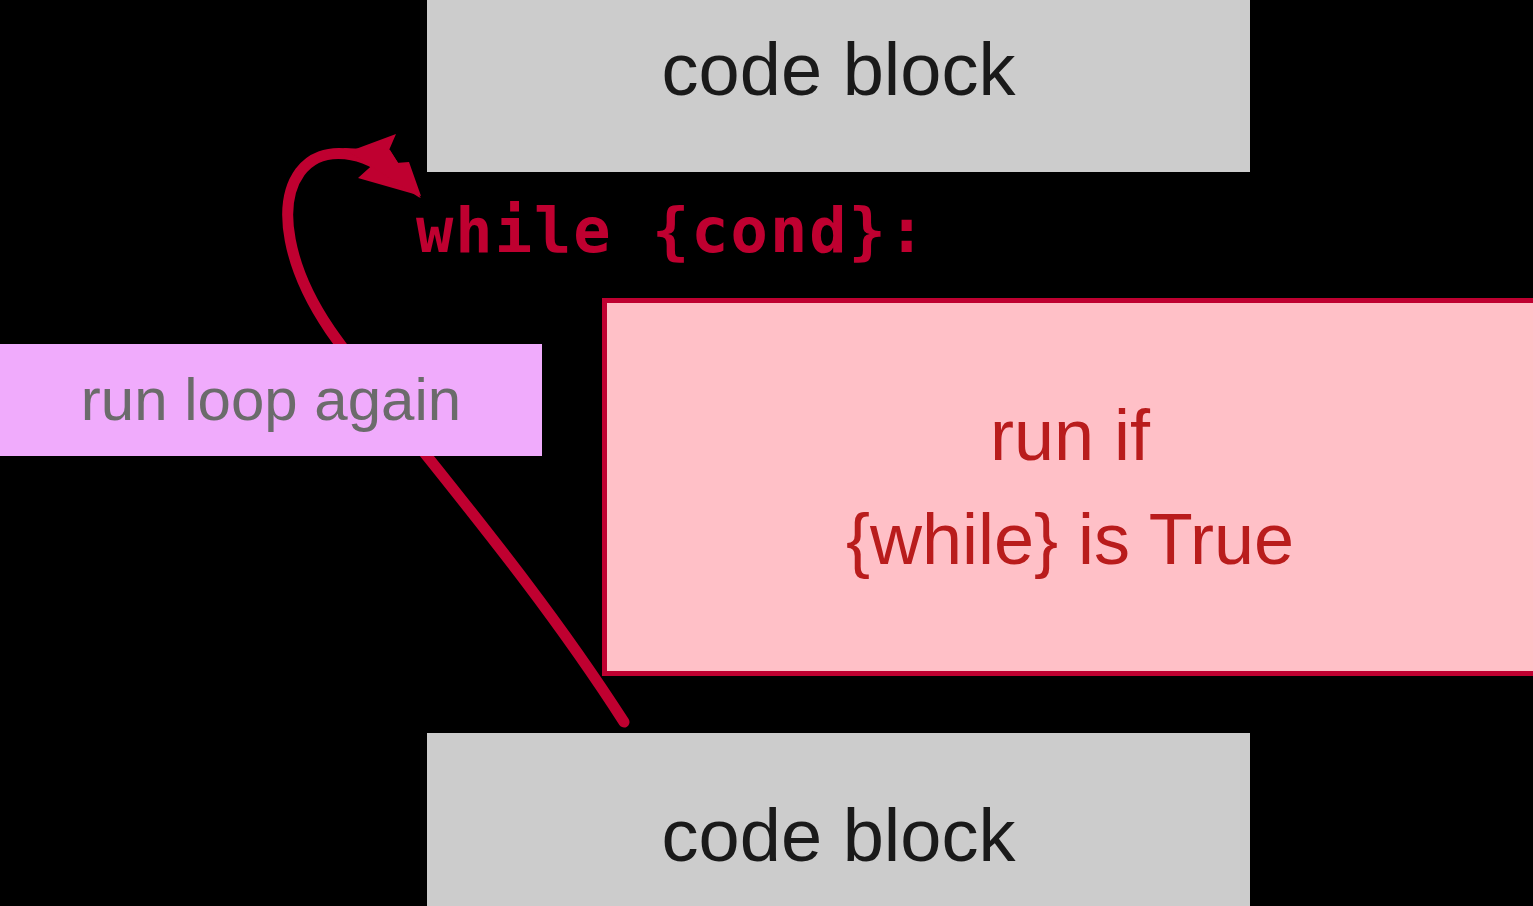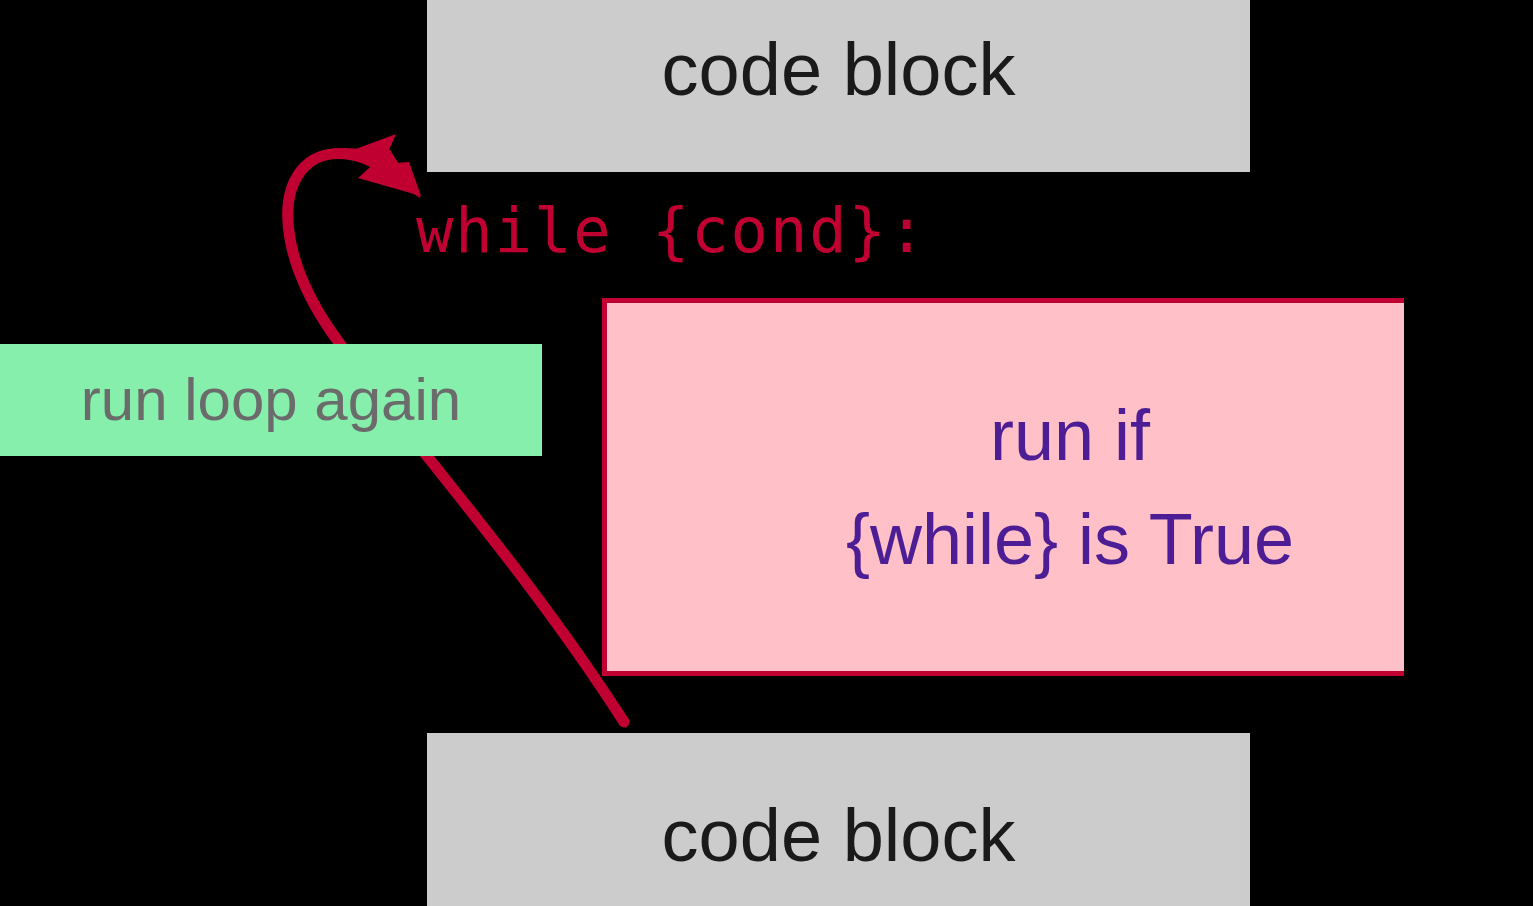--- a/index.html
+++ b/index.html
@@ -2,21 +2,21 @@
 <html><head>
 <meta charset="utf-8">
 <style>
   html, body {
     margin: 0;
     padding: 0;
     background: #000000;
   }
   #canvas {
     position: relative;
-    width: 1404px;
+    width: 1533px;
     height: 906px;
     background: #000000;
     overflow: hidden;
     font-family: "Liberation Sans", sans-serif;
   }
 
   
   .code-block {
     position: absolute;
     background: #cccccc;
@@ -44,21 +44,21 @@
     height: 205px;
   }
 
   
   #while-header {
     position: absolute;
     left: 416px;
     top: 200px;
     font-family: "DejaVu Sans Mono", "Liberation Mono", monospace;
     font-size: 62px;
-    font-weight: 400;
+    font-weight: 700;
     color: #bf0030;
     letter-spacing: 2px;
     line-height: 1;
     white-space: nowrap;
     z-index: 3;
   }
 
   
   #loop-body-box {
     position: absolute;
@@ -69,21 +69,21 @@
     background: #ffc0c7;
     border: 5px solid #bf0030;
     box-sizing: border-box;
     display: flex;
     flex-direction: column;
     align-items: center;
     justify-content: center;
     z-index: 2;
   }
   #loop-body-box .body-line {
-    color: #4c1d95;
+    color: #b91c1c;
     font-family: "Liberation Sans", sans-serif;
     font-size: 72px;
     font-weight: 300;
     line-height: 1.45;
     white-space: nowrap;
     text-align: center;
   }
 
   
   #loop-arrow-svg {
@@ -96,21 +96,21 @@
     pointer-events: none;
   }
 
   
   #loop-annotation {
     position: absolute;
     left: 0px;
     top: 344px;
     width: 542px;
     height: 112px;
-    background: #86efac;
+    background: #f0abfc;
     display: flex;
     align-items: center;
     justify-content: center;
     z-index: 5;
   }
   #loop-annotation .annotation-text {
     color: #6b6b6b;
     font-family: "Liberation Sans", sans-serif;
     font-size: 60px;
     font-weight: 400;

